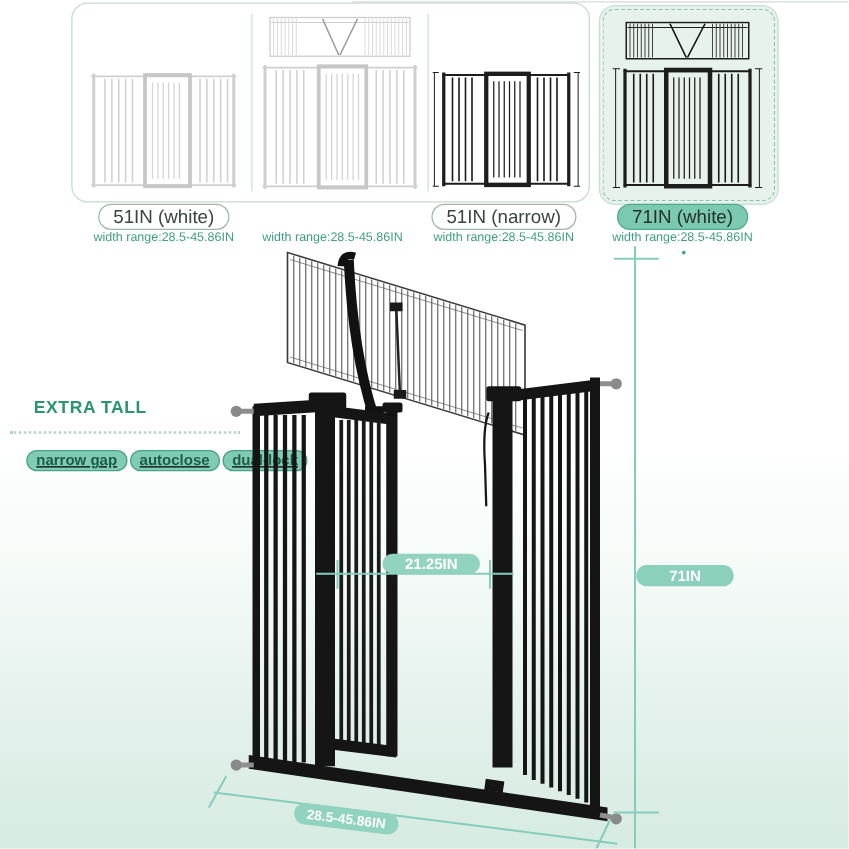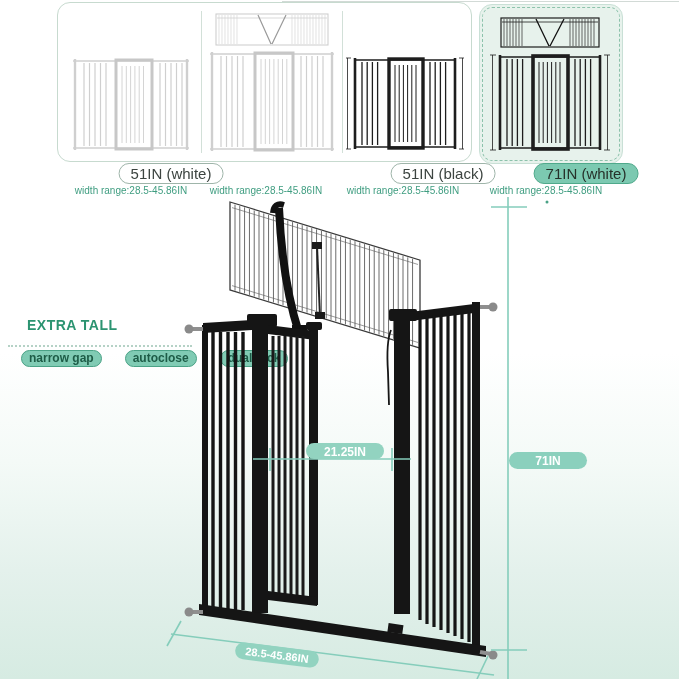--- a/index.html
+++ b/index.html
@@ -11,26 +11,26 @@
   .abs{position:absolute;}
   .top-line{left:282px;top:1px;width:397px;height:1px;background:#c3cdc8;opacity:.75;}
   .thumb-panel{left:57px;top:2px;width:413px;height:158px;background:#ffffff;
     border:1.3px solid #c7dacf;border-radius:13px;}
   .divider{position:absolute;top:8px;bottom:8px;width:1px;background:#d2e0d8;}
   .sel-box{left:479px;top:4px;width:142px;height:158px;background:#e7f2ec;
     border:1px solid #c9e0d6;border-radius:13px;}
   .sel-dash{position:absolute;inset:2px;border:1.5px dashed #8cc2ab;border-radius:10px;}
   .thumb{position:absolute;}
   .vpill{position:absolute;transform:translateX(-50%);padding:1px 11px;background:#ffffff;
-    border:1.5px solid #9fb5aa;border-radius:12px;font-size:15px;color:#3c4440;white-space:nowrap;margin-left:40px;}
+    border:1.5px solid #9fb5aa;border-radius:12px;font-size:15px;color:#3c4440;white-space:nowrap;}
   .vpill.selected{background:#7cc9b1;border-color:#4fa98b;color:#26312a;}
   .vsub{position:absolute;transform:translateX(-50%);font-size:10px;color:#3f9d80;white-space:nowrap;}
   .feat-title{left:27px;top:317px;font-size:14px;font-weight:bold;color:#2c9471;letter-spacing:.5px;}
   .feat-sep{left:8px;top:345px;width:184px;height:0;border-top:2px dotted #b5d2c6;}
-  .tags{left:21px;top:350px;display:flex;gap:23px;}
+  .tags{left:21px;top:360px;display:flex;gap:2px;text-decoration:underline;}
   .tag{padding:0 7px;background:#80cbb4;border:1px solid #4aa286;border-radius:9px;
     font-size:12px;font-weight:bold;color:#1d5c47;line-height:15px;white-space:nowrap;}
   svg text{font-family:"Liberation Sans",sans-serif;}
 </style>
 </head>
 <body>
 
 <div class="stage">
 
   <div class="abs top-line"></div>
@@ -226,21 +226,21 @@
         <line x1="90.2" x2="90.2" y1="42" y2="129" stroke="#1d1d1d" stroke-width="1.3"></line>
         <line x1="95.4" x2="95.4" y1="42" y2="129" stroke="#1d1d1d" stroke-width="1.3"></line>
         <line x1="100.60000000000001" x2="100.60000000000001" y1="42" y2="129" stroke="#1d1d1d" stroke-width="1.3"></line>
       </g>
   </svg>
 
   <div class="vpill" style="left:131px;top:163px;">
     <span>51IN (white)</span>
   </div>
   <div class="vpill" style="left:403px;top:163px;">
-    <span>51IN (black)</span>
+    <span>51IN (narrow)</span>
   </div>
   <div class="vpill selected" style="left:546px;top:163px;">
     <span>71IN (white)</span>
   </div>
 
   <div class="vsub" style="left:131px;top:185px;">width range:28.5-45.86IN</div>
   <div class="vsub" style="left:266px;top:185px;">width range:28.5-45.86IN</div>
   <div class="vsub" style="left:403px;top:185px;">width range:28.5-45.86IN</div>
   <div class="vsub" style="left:546px;top:185px;">width range:28.5-45.86IN</div>
 

